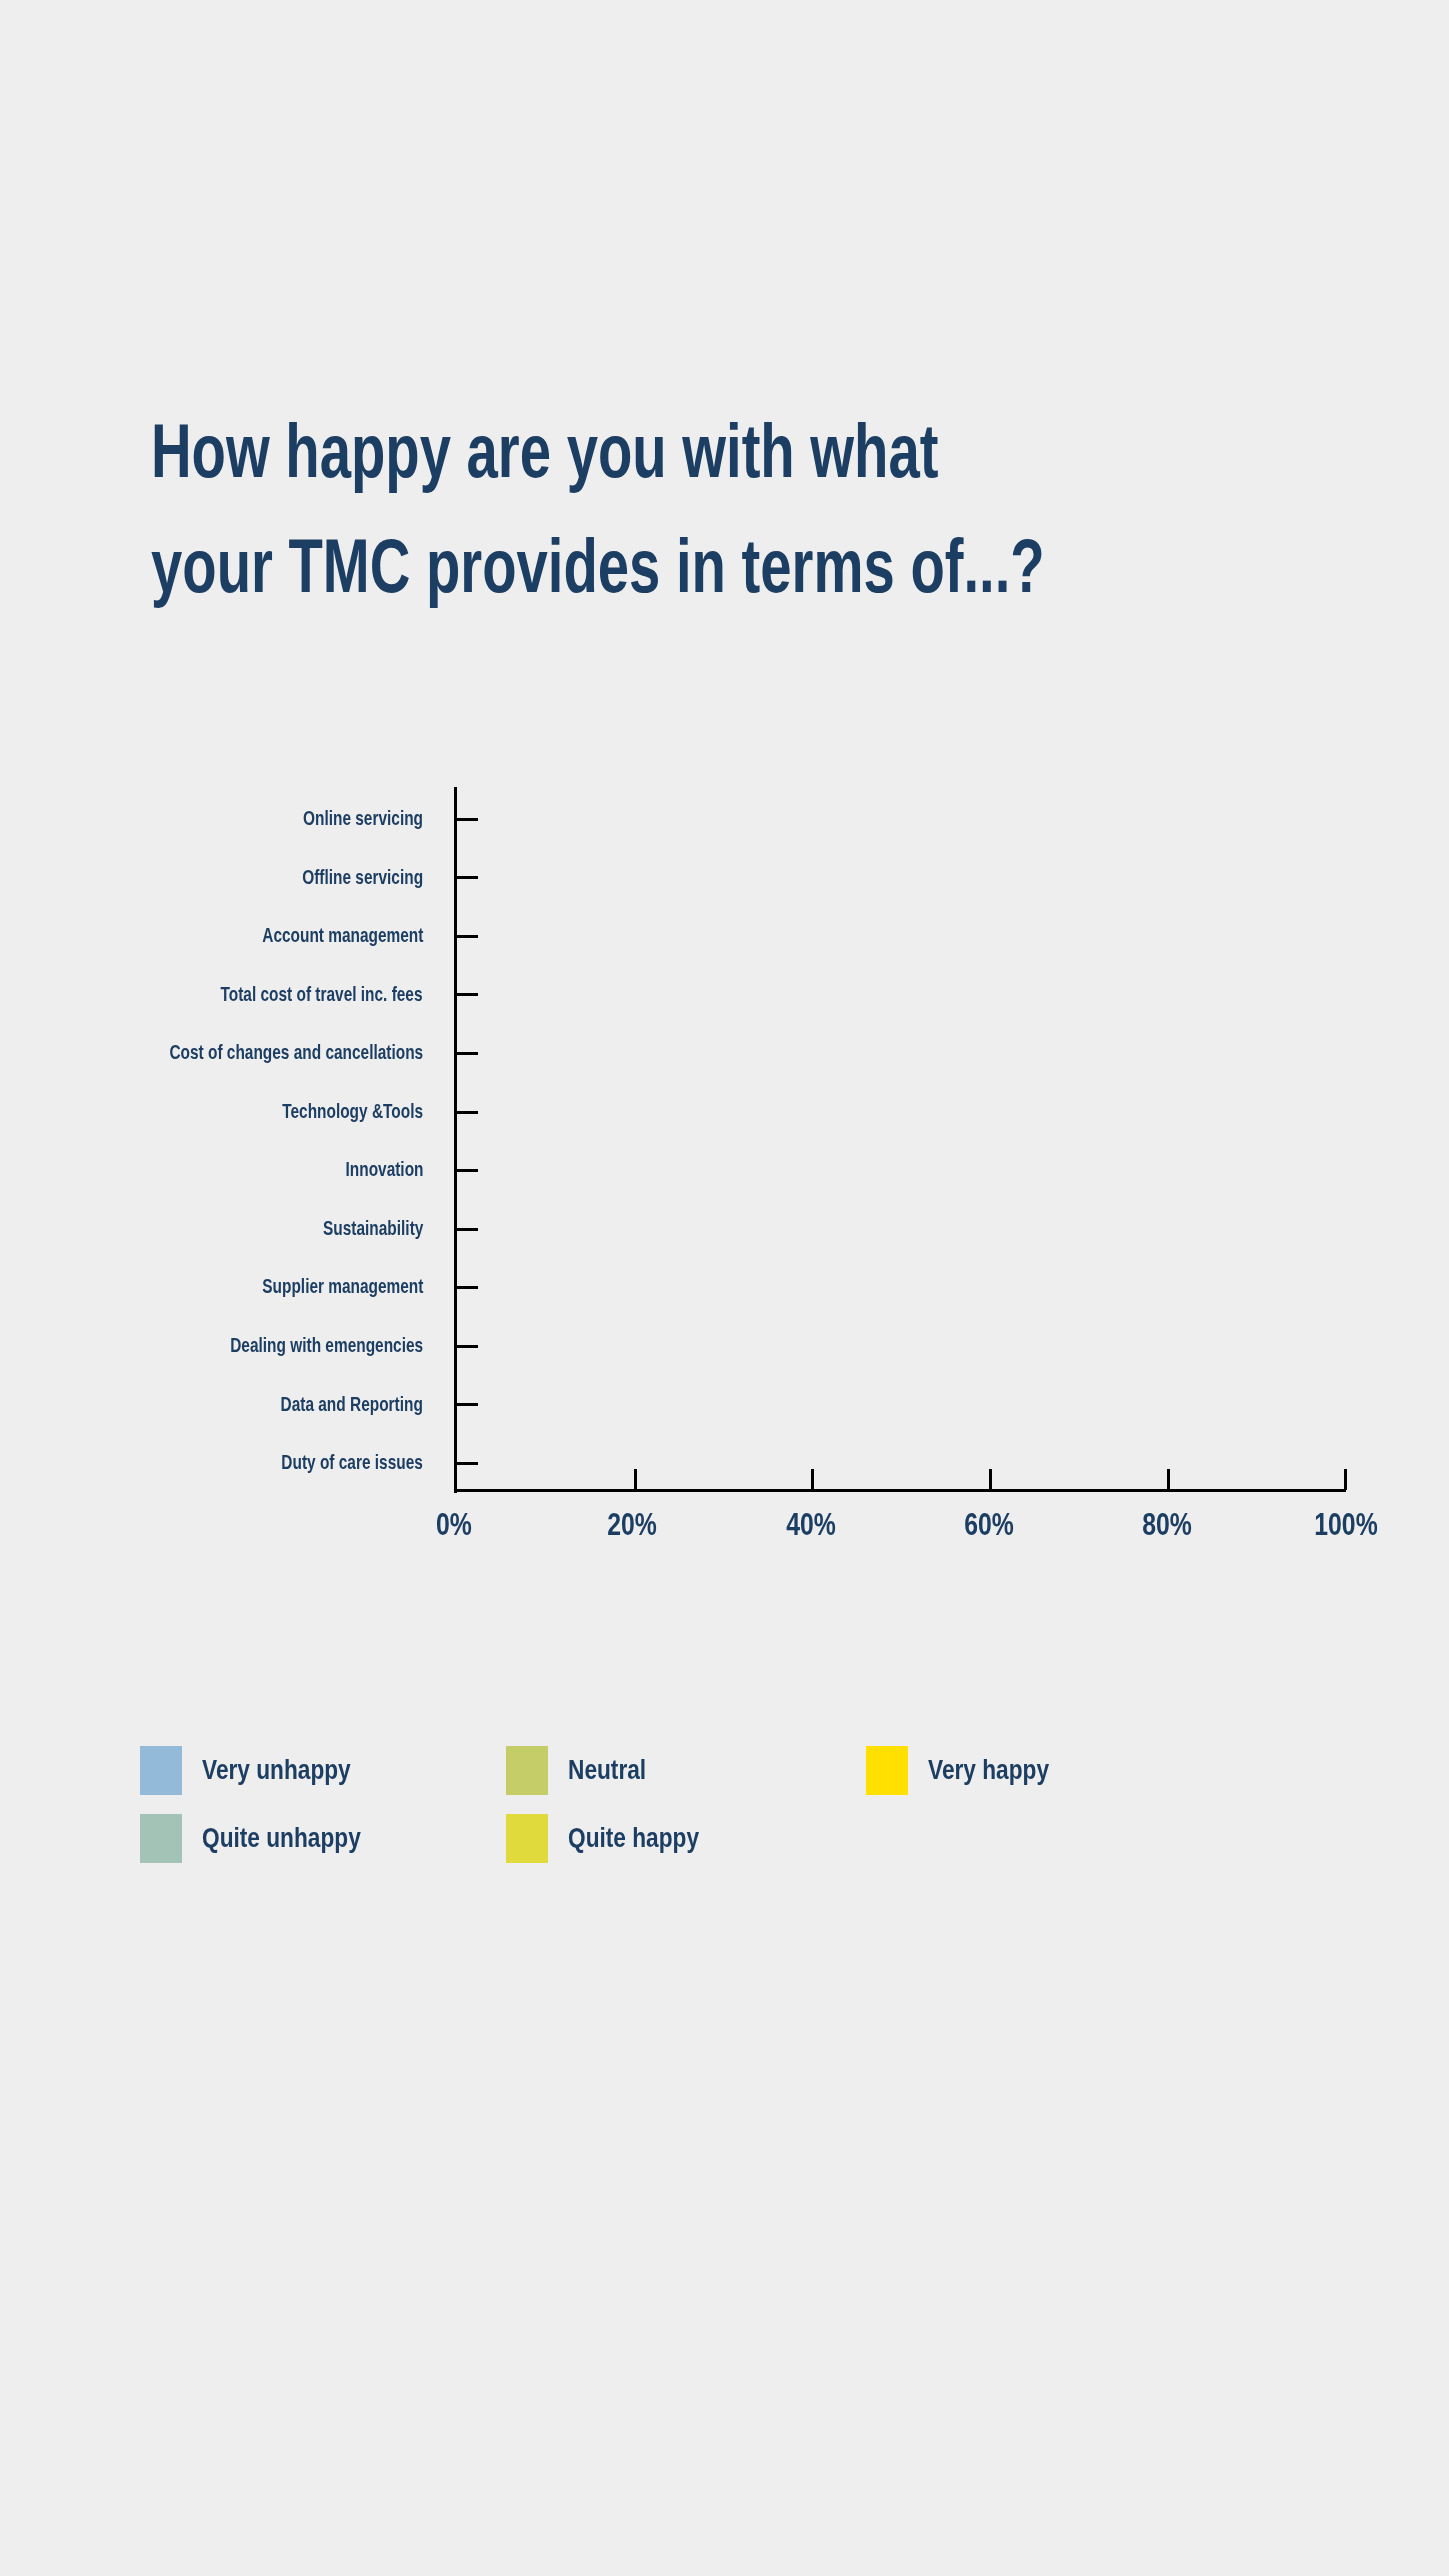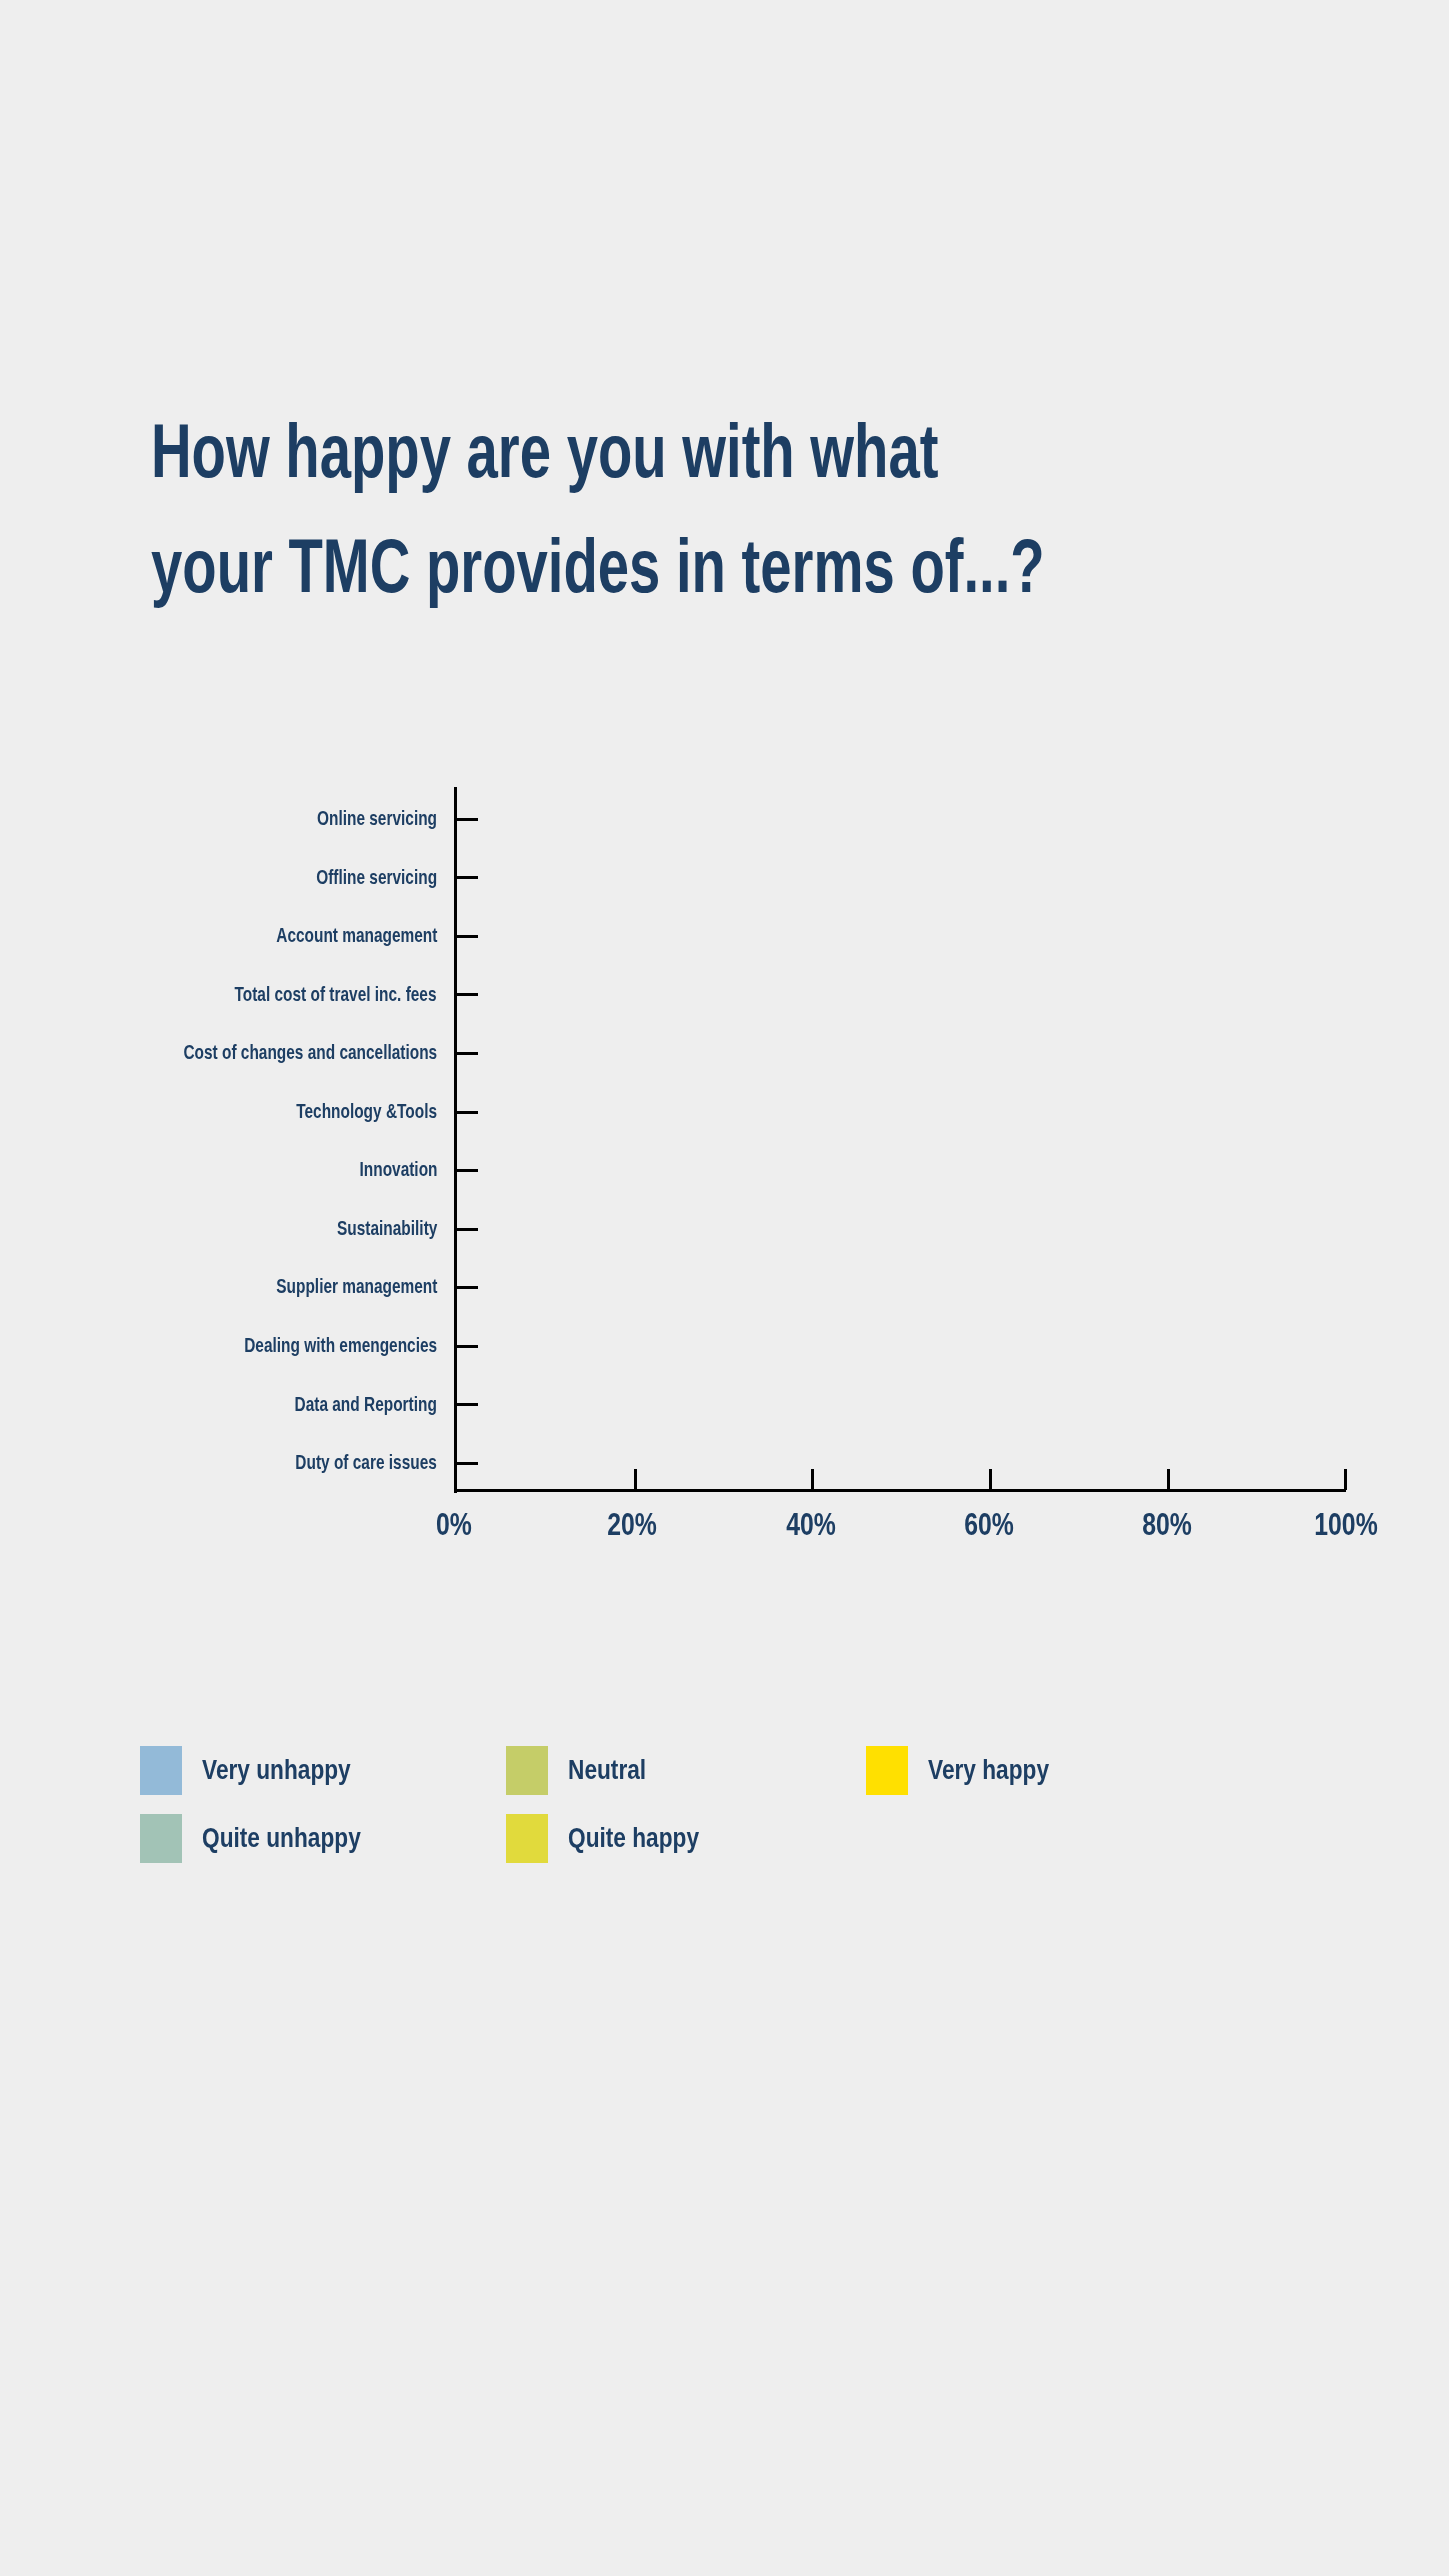--- a/index.html
+++ b/index.html
@@ -81,21 +81,21 @@
     bottom: 3.2px;
   }
   .bar-segment {
     position: absolute;
     height: 0px;
   }
 
   
   #y-axis-labels {
     position: absolute;
-    left: 43px;
+    left: 29px;
     top: 787px;
     width: 394px;
     height: 706px;
   }
   .y-label {
     position: absolute;
     right: 0px;
     text-align: right;
     color: #1d3e63;
     font-size: 19.3px;

